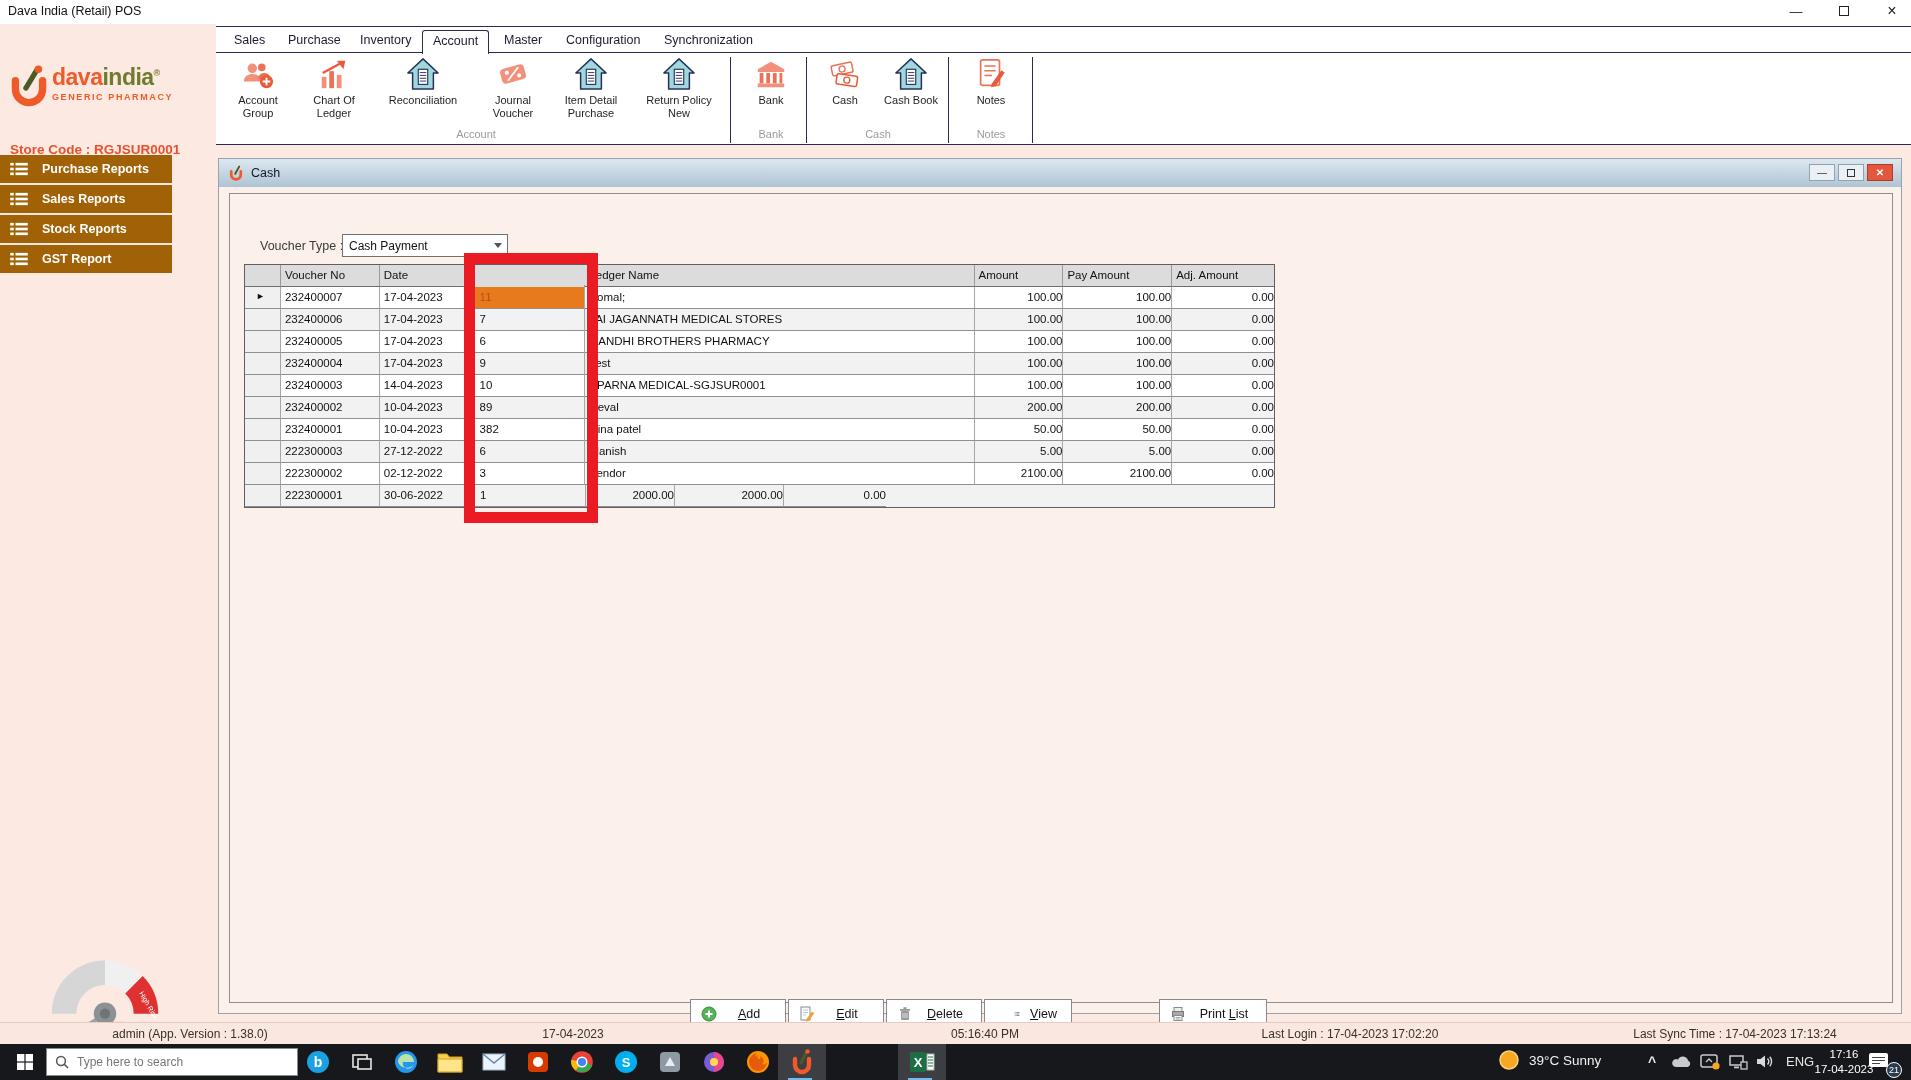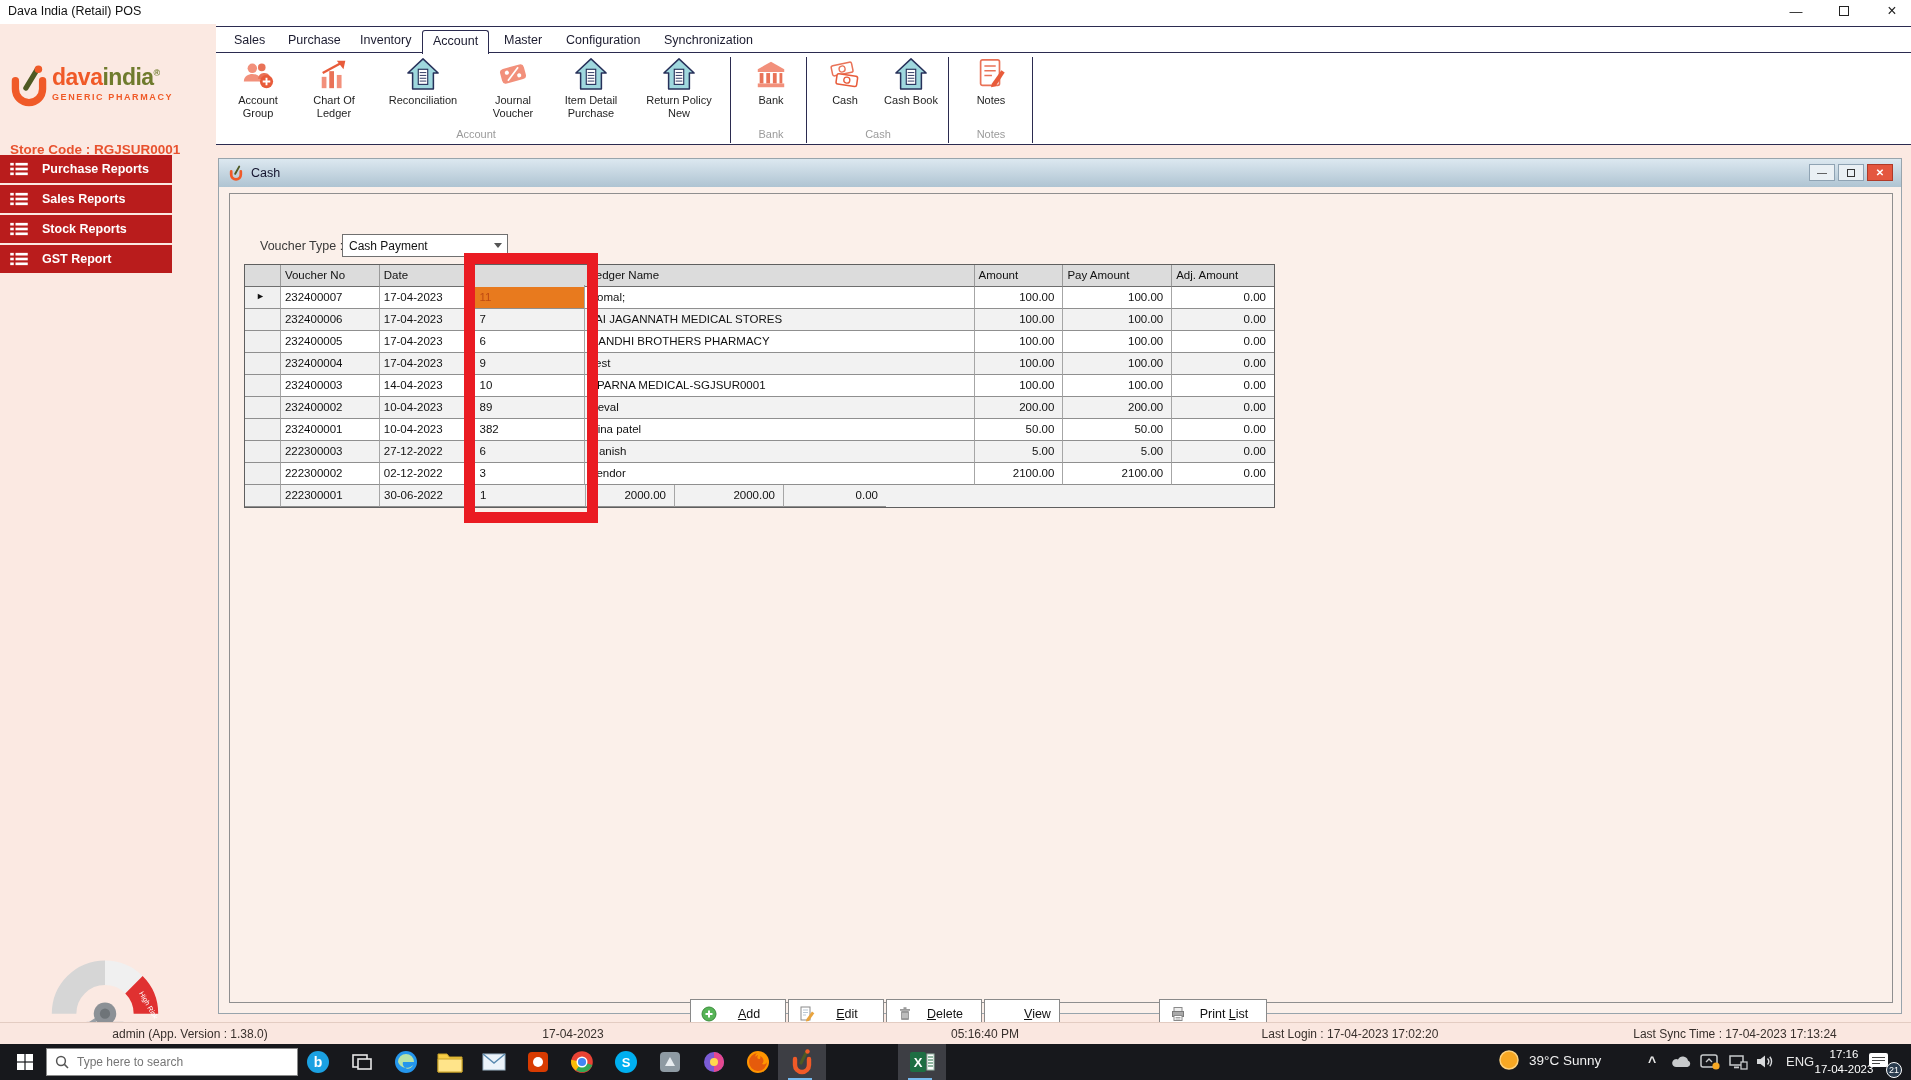--- a/index.html
+++ b/index.html
@@ -27,21 +27,21 @@
   
   .sidebar { position:absolute; left:0; top:24px; width:216px; height:998px; background:#FBE9E2; }
   .brand { position:absolute; left:8px; top:40px; width:205px; }
   .brand-row { display:flex; align-items:flex-start; }
   .brand-text { margin-left:2px; }
   .brand-name { font-size:23px; font-weight:bold; letter-spacing:-0.5px; }
   .brand-name .dv { color:#F05A28; } .brand-name .ind { color:#6F7B2D; }
   .brand-name .reg { font-size:9px; color:#6F7B2D; vertical-align:super; }
   .brand-tag { font-size:9px; font-weight:bold; letter-spacing:1.6px; color:#F05A28; margin-top:1px; }
   .store-code { position:absolute; left:10px; top:118px; width:200px; font-size:13.5px; font-weight:bold; color:#E8512E; }
-  .side-item { position:absolute; left:0; width:172px; height:28px; background:#b91c1c; display:flex; align-items:center; cursor:pointer; }
+  .side-item { position:absolute; left:0; width:172px; height:28px; background:#a16207; display:flex; align-items:center; cursor:pointer; }
   .side-item svg { margin-left:10px; }
   .side-item span { margin-left:14px; color:#FFFFFF; font-weight:bold; font-size:12.5px; }
   .gauge-wrap { position:absolute; left:30px; top:916px; width:150px; text-align:center; }
   .gauge-label { position:absolute; left:0; top:1000px; width:216px; text-align:center; font-size:11.5px; font-weight:bold; color:#6E3A2C; }
   
   .cashwin { position:absolute; left:218px; top:158px; width:1684px; height:856px; background:#FBF0EA; border:1px solid #98A4AC; }
   .cw-titlebar { position:absolute; left:0; top:0; width:100%; height:28px;
       background:linear-gradient(#DCE8F0,#AFC4D2); display:flex; align-items:center; }
   .cw-titlebar svg { margin-left:9px; }
   .cw-title { margin-left:7px; font-size:12.5px; color:#14142E; }
@@ -55,21 +55,21 @@
   .vt-select { position:absolute; left:112px; top:40px; width:166px; height:23px; background:#FFFFFF; border:1px solid #707070;
       font-size:12px; color:#111; display:flex; align-items:center; padding-left:6px; cursor:pointer; }
   .vt-arrow { position:absolute; right:5px; top:8px; width:0; height:0; border-left:4px solid transparent; border-right:4px solid transparent; border-top:5px solid #555; }
   
   .grid { position:absolute; left:14px; top:70px; width:1031px; border:1px solid #5F5F5F; background:#fff; font-size:11.5px; }
   .g-hrow { display:flex; height:22px; background:#DCDCDC; }
   .g-hcell { border-right:1px solid #9A9A9A; border-bottom:1px solid #6E6E6E; padding:4px 4px 0 4px; color:#111; background:#DCDCDC; overflow:hidden; white-space:nowrap; }
   .g-row { display:flex; height:22px; background:#FFFFFF; }
   .g-row.alt { background:#F2F2F2; }
   .g-cell { border-right:1px solid #A6A6A6; border-bottom:1px solid #8F8F8F; padding:4px 4px 0 4px; color:#111; overflow:hidden; white-space:nowrap; }
-  .g-cell.num { text-align:right; padding-right:8px; }
+  .g-cell.num { text-align:right; padding-right:0; }
   .g-cell.party { padding-left:12px; }
   .g-cell.selcell { background:#E87A1E; color:#BE4A12; }
   .g-cell.selector { background:#F0F0F0; text-align:center; padding-left:0; font-size:9px; color:#111; }
   
   .red-rect { position:absolute; left:234px; top:59px; width:134px; height:270px; border:11px solid #EA1B22; z-index:6; }
   
   .act-btn { position:absolute; top:805px; height:30px; background:#FFFFFF; border:1px solid #8A8A8A; display:flex; align-items:center;
       font-size:12.5px; color:#111; cursor:pointer; }
   .act-btn svg { margin:0 10px 0 10px; }
   .act-btn .lbl { flex:1; text-align:center; padding-right:14px; }
@@ -469,21 +469,21 @@
       </div>
       <div class="act-btn" style="left:656px; width:96px;">
         <svg width="16" height="16" viewBox="0 0 16 16">
           <rect x="4" y="5" width="8" height="9" rx="1" fill="#9A9A9A"></rect>
           <rect x="3" y="3" width="10" height="1.8" fill="#9A9A9A"></rect>
           <rect x="6.5" y="1.2" width="3" height="2" fill="#9A9A9A"></rect>
           <path d="M6 7 v5 M8 7 v5 M10 7 v5" stroke="#E8E8E8" stroke-width="0.9"></path>
         </svg>
         <span class="lbl"><span></span><span class="u">D</span><span>elete</span></span>
       </div>
-      <div class="act-btn" style="left:754px; width:76px;padding-left:19px;">
+      <div class="act-btn" style="left:754px; width:88px;padding-left:19px;">
         <svg width="16" height="16" viewBox="0 0 16 16">
           <circle cx="3" cy="3.5" r="1.3" fill="#2F4A66"></circle>
             <circle cx="3" cy="8" r="1.3" fill="#2F4A66"></circle>
             <circle cx="3" cy="12.5" r="1.3" fill="#2F4A66"></circle>
           <rect x="6" y="2.7" width="8" height="1.6" fill="#2F4A66"></rect>
             <rect x="6" y="7.2" width="8" height="1.6" fill="#2F4A66"></rect>
             <rect x="6" y="11.7" width="8" height="1.6" fill="#2F4A66"></rect>
         </svg>
         <span class="lbl"><span></span><span class="u">V</span><span>iew</span></span>
       </div>

